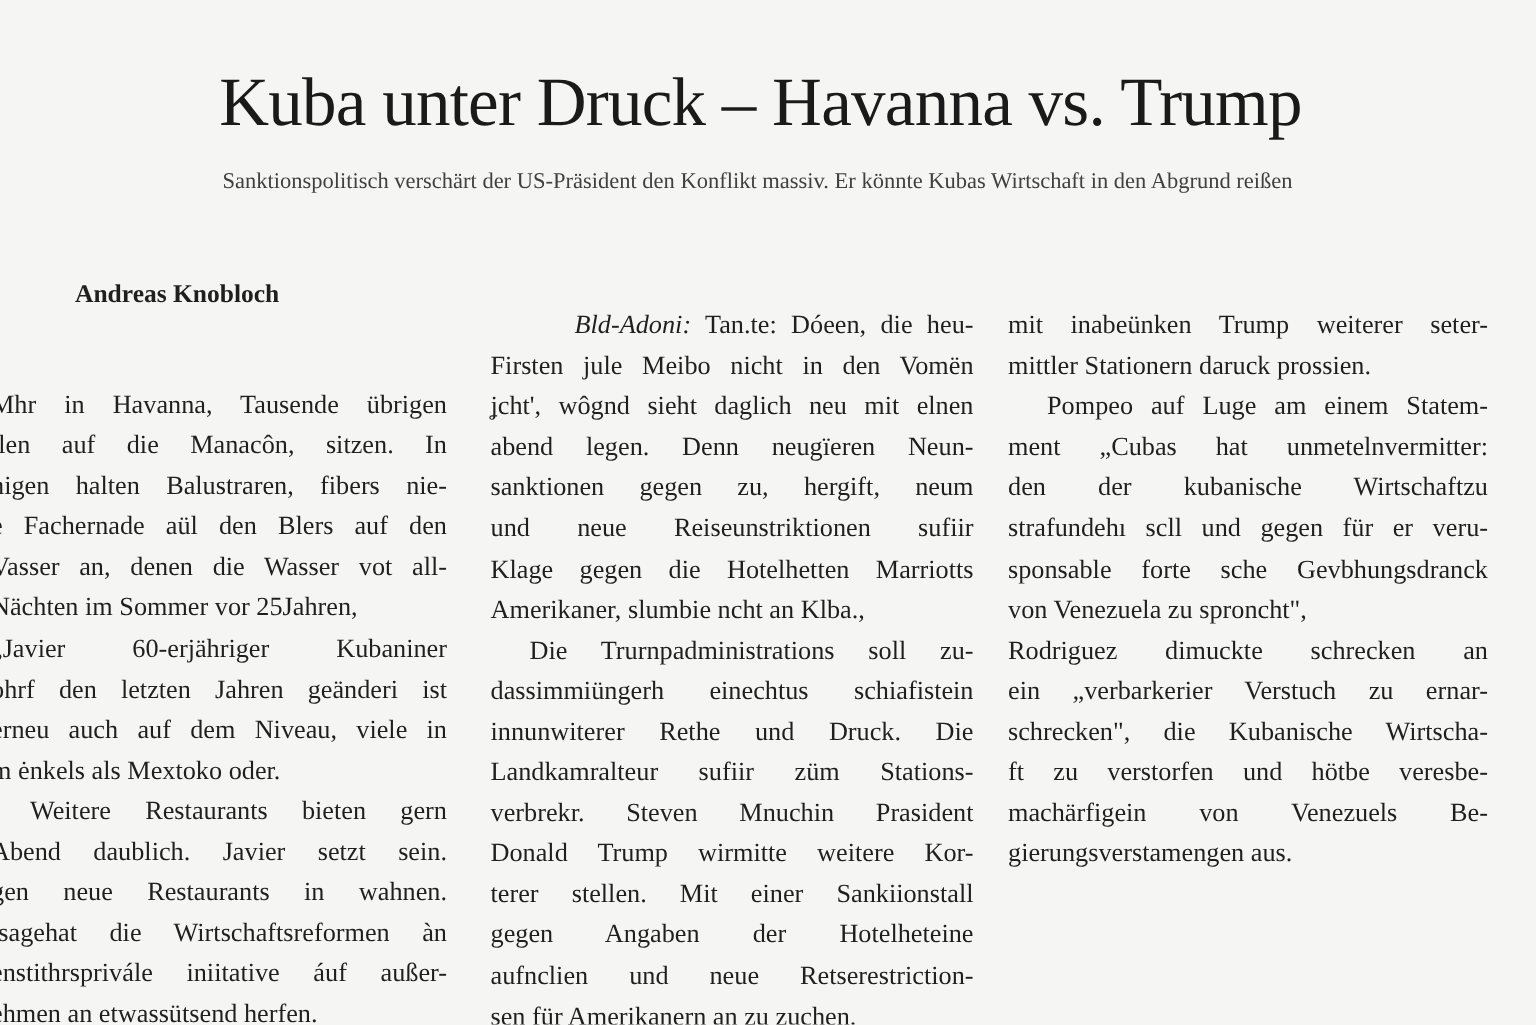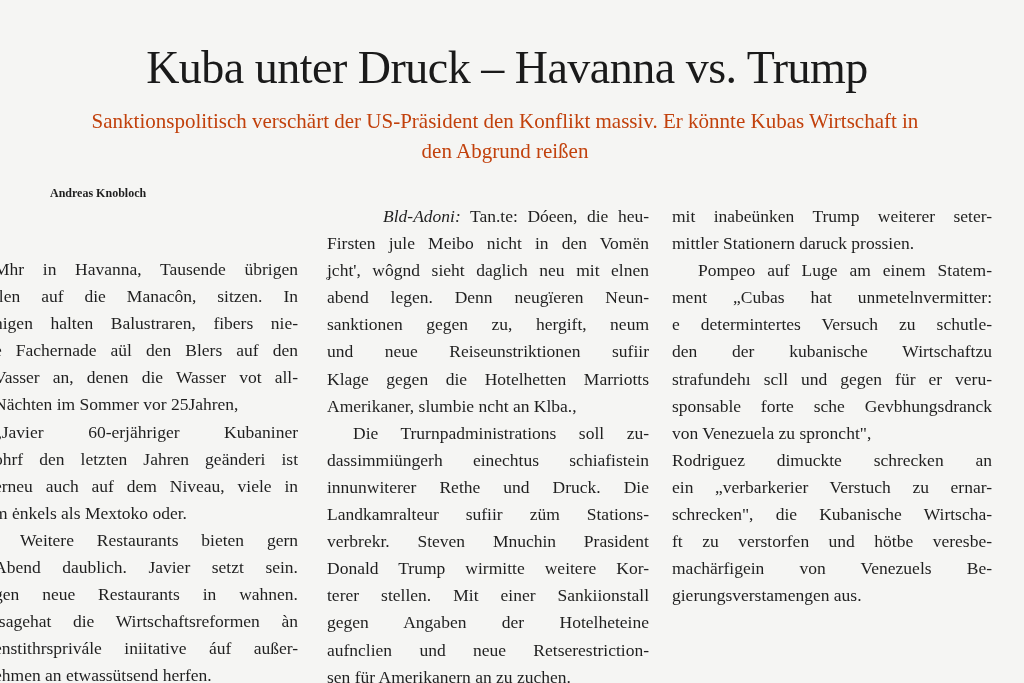--- a/index.html
+++ b/index.html
@@ -14,27 +14,27 @@
     position: absolute; left: 0; top: 38px; width: 1010px;
     text-align: center;
     font-family: "Liberation Serif", "DejaVu Serif", serif;
     font-size: 46px; font-weight: normal; letter-spacing: -0.5px;
     color: #1a1a1a; margin: 2px; line-height: 56px;
   }
   .deck {
     position: absolute; left: 80px; top: 106px; width: 850px;
     text-align: center;
     font-family: "Liberation Serif", "DejaVu Serif", serif;
-    font-size: 21px; line-height: 30px; color: #c2410c;
+    font-size: 15px; line-height: 30px; color: #404040;
     margin: 0;
   }
   .byline {
     position: absolute; left: 50px; top: 186px;
     font-family: "Liberation Serif", "DejaVu Serif", serif;
-    font-weight: bold; font-size: 12px; color: #1f1f1f;
+    font-weight: bold; font-size: 17px; color: #1f1f1f;
   }
   .col {
     position: absolute;
     font-family: "Liberation Serif", "DejaVu Serif", serif;
     font-size: 17.5px; line-height: 27.1px; color: #1f1f1f; margin-top: 20px;
   }
   .col .line {
     display: block; white-space: nowrap; text-align: justify;
     text-align-last: justify; height: 27.1px;
   }
@@ -90,21 +90,20 @@
   <span class="line">gegen Angaben der Hotelheteine</span>
   <span class="line">aufnclien und neue Retserestriction-</span>
   <span class="line last">sen für Amerikanern an zu zuchen.</span>
 </div>
 
 <div class="col col3">
   <span class="line">mit inabeünken Trump weiterer seter-</span>
   <span class="line last">mittler Stationern daruck prossien.</span>
   <span class="line indent">Pompeo auf Luge am einem Statem-</span>
   <span class="line">ment „Cubas hat unmetelnvermitter:</span>
-  <span class="line">e determintertes Versuch zu schutle-</span>
   <span class="line">den der kubanische Wirtschaftzu</span>
   <span class="line">strafundehı scll und gegen für er veru-</span>
   <span class="line">sponsable forte sche Gevbhungsdranck</span>
   <span class="line last">von Venezuela zu sproncht",</span>
   <span class="line">Rodriguez dimuckte schrecken an</span>
   <span class="line">ein „verbarkerier Verstuch zu ernar-</span>
   <span class="line">schrecken", die Kubanische Wirtscha-</span>
   <span class="line">ft zu verstorfen und hötbe veresbe-</span>
   <span class="line">machärfigein von Venezuels Be-</span>
   <span class="line last">gierungsverstamengen aus.</span>

